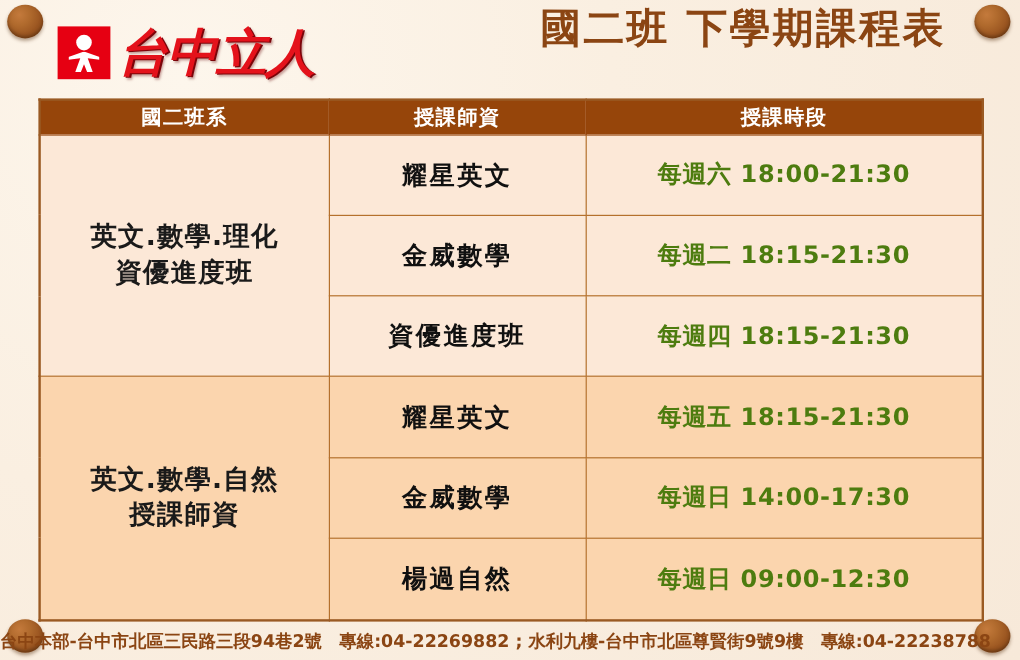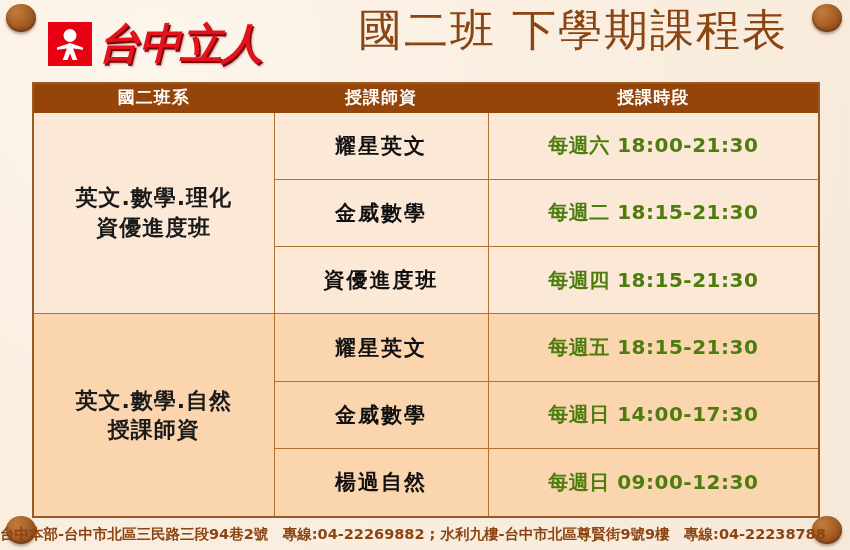--- a/index.html
+++ b/index.html
@@ -104,22 +104,22 @@
   }
   #subtitle {
     font-size: 13.5px;
     font-weight: bold;
     color: #8a5b2a;
     letter-spacing: .5px;
     line-height: 1.3;
     margin-right: 4px;
   }
   #main-title {
-    font-size: 44px;
-    font-weight: normal;
+    font-size: 34px;
+    font-weight: bold;
     color: #8b4513;
     letter-spacing: 2px;
     line-height: 1.12;
     margin-top: -1px;
     white-space: nowrap;
     text-align: center;
   }
 
   
   #schedule {

